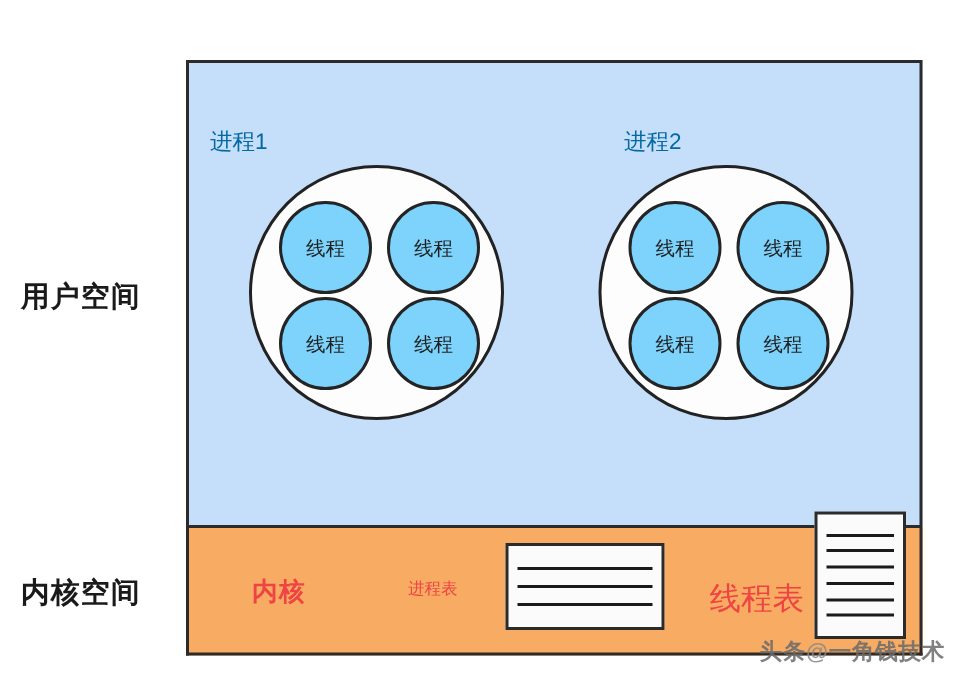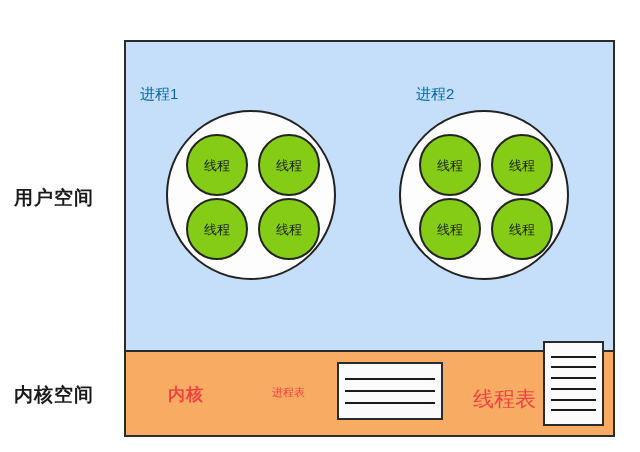--- a/index.html
+++ b/index.html
@@ -65,21 +65,21 @@
   #proc1-circle{left:166px;top:110px;}
   #proc2-circle{left:399px;top:110px;}
   #proc1-label{left:140px;top:85px;}
   #proc2-label{left:380px;top:85px;margin-left:36px;}
 
   
   .thread-circle{
     position:absolute;
     width:62px;height:62px;
     border-radius:50%;
-    background:#84cc16;
+    background:#7dd3fc;
     border:2px solid #242424;
     box-sizing:border-box;
     display:flex;align-items:center;justify-content:center;
     font-size:13px;color:#1f1f1f;
     line-height:1;
   }
   
   .t-tl{left:18px;top:22px;}
   .t-tr{left:90px;top:22px;}
   .t-bl{left:18px;top:86px;}
@@ -170,14 +170,17 @@
     <div class="table-lines">
         <div class="tline"></div>
         <div class="tline"></div>
         <div class="tline"></div>
         <div class="tline"></div>
         <div class="tline"></div>
         <div class="tline"></div>
       </div>
   </div>
 
+  <div id="watermark">
+    <span>头条</span><span class="wm-at">@</span><span>一角钱技术</span>
+  </div>
 
 </div>
 
 </body></html>

